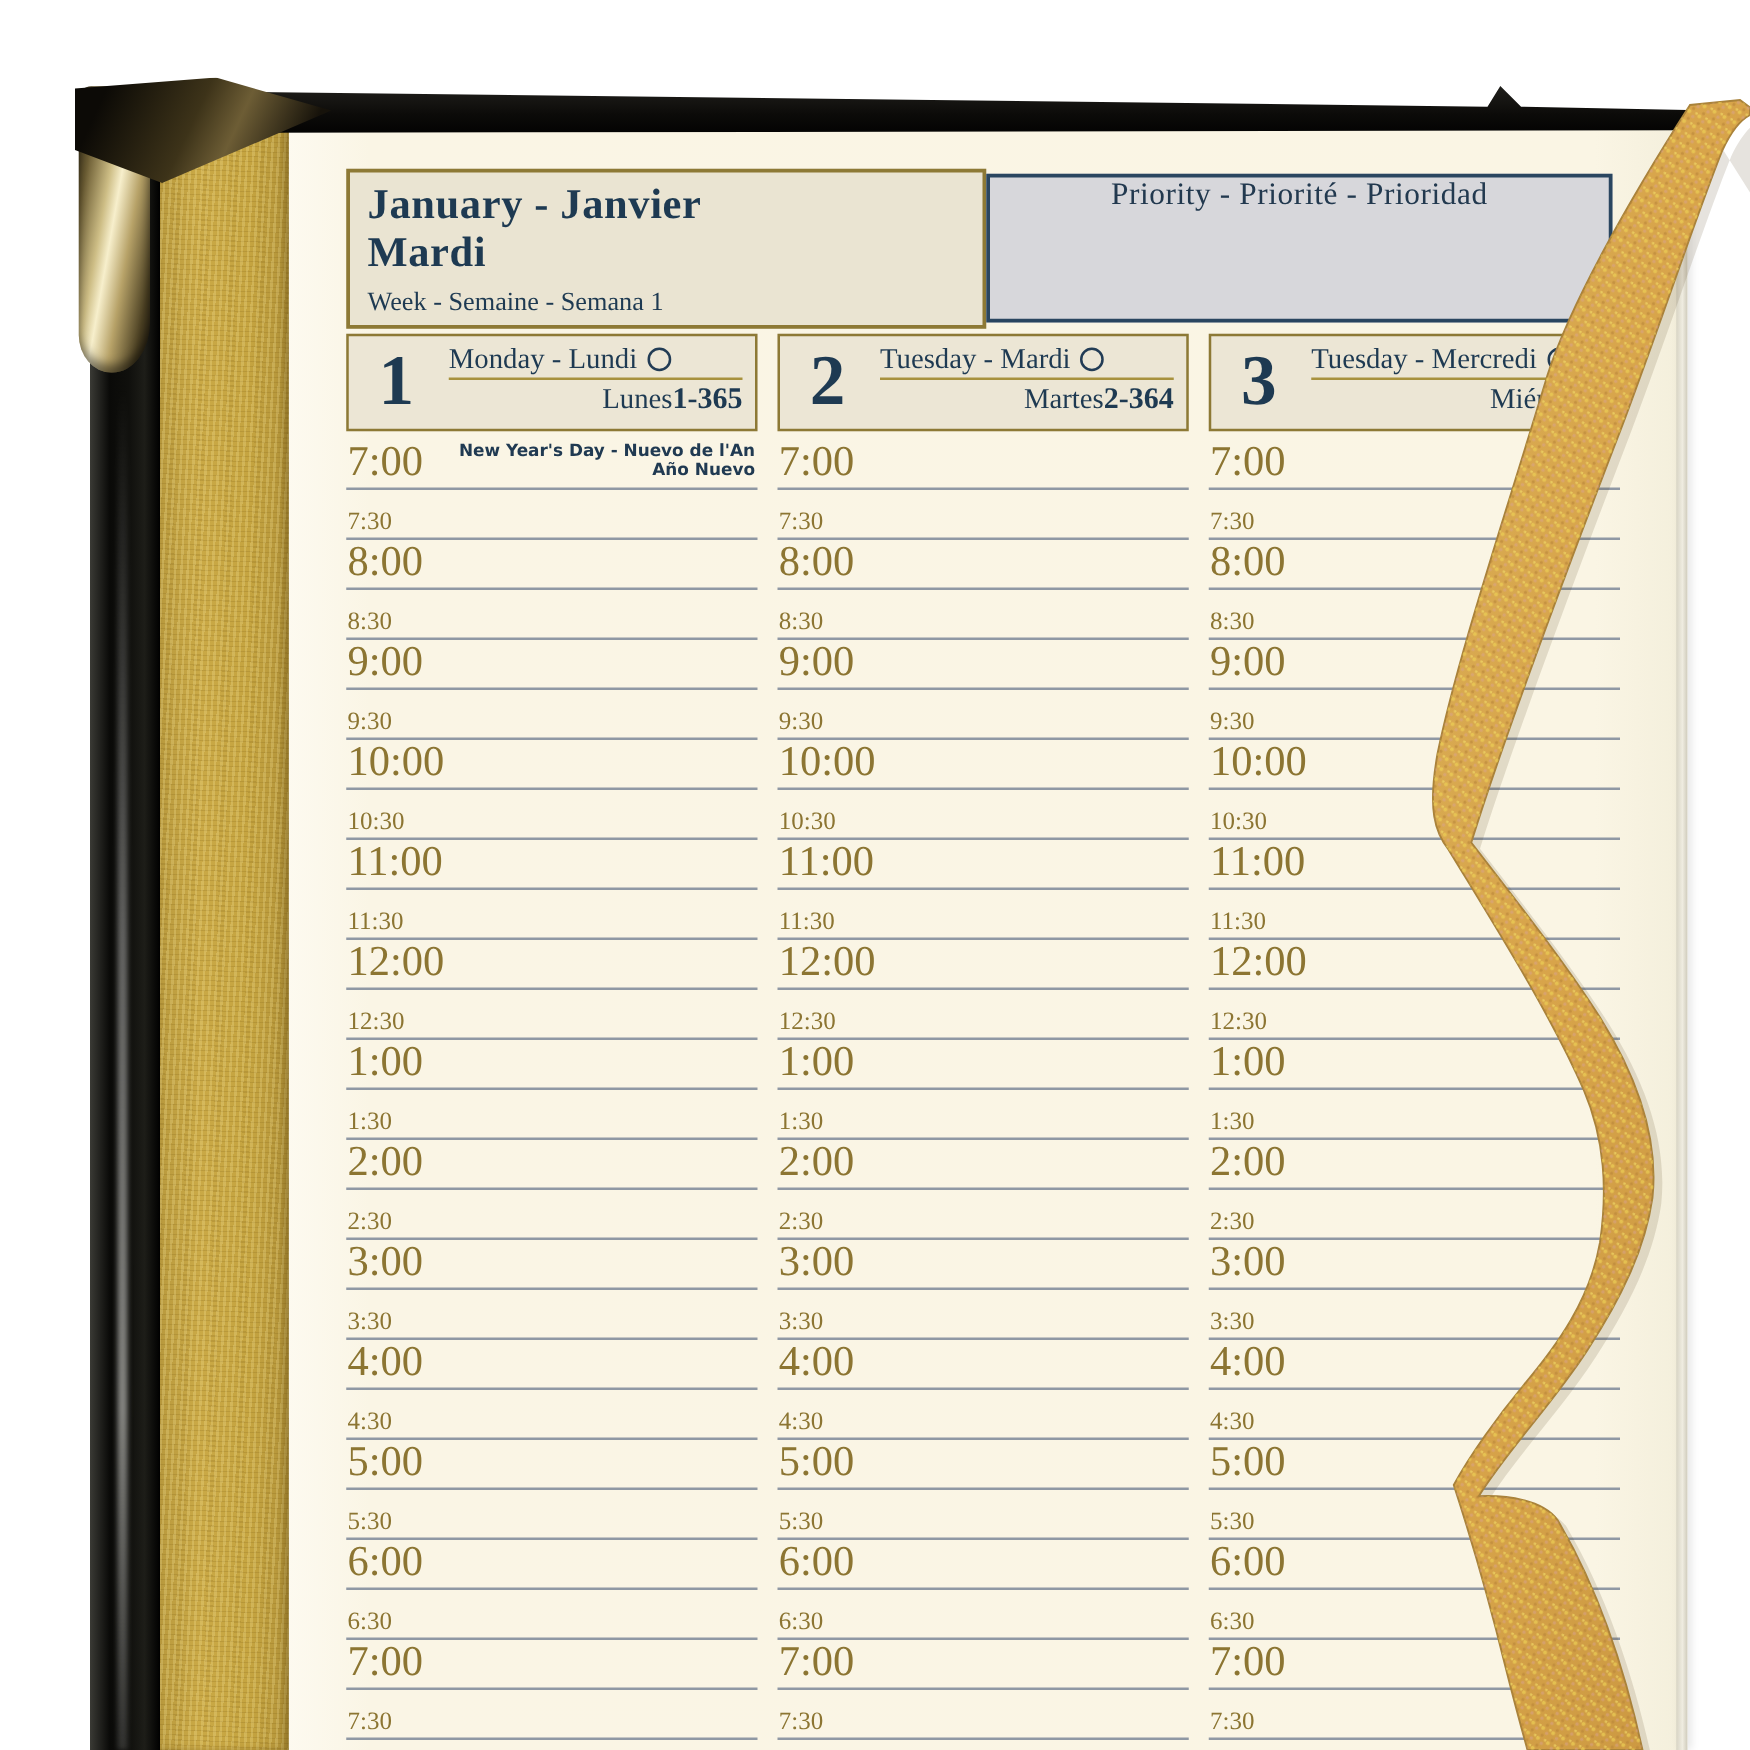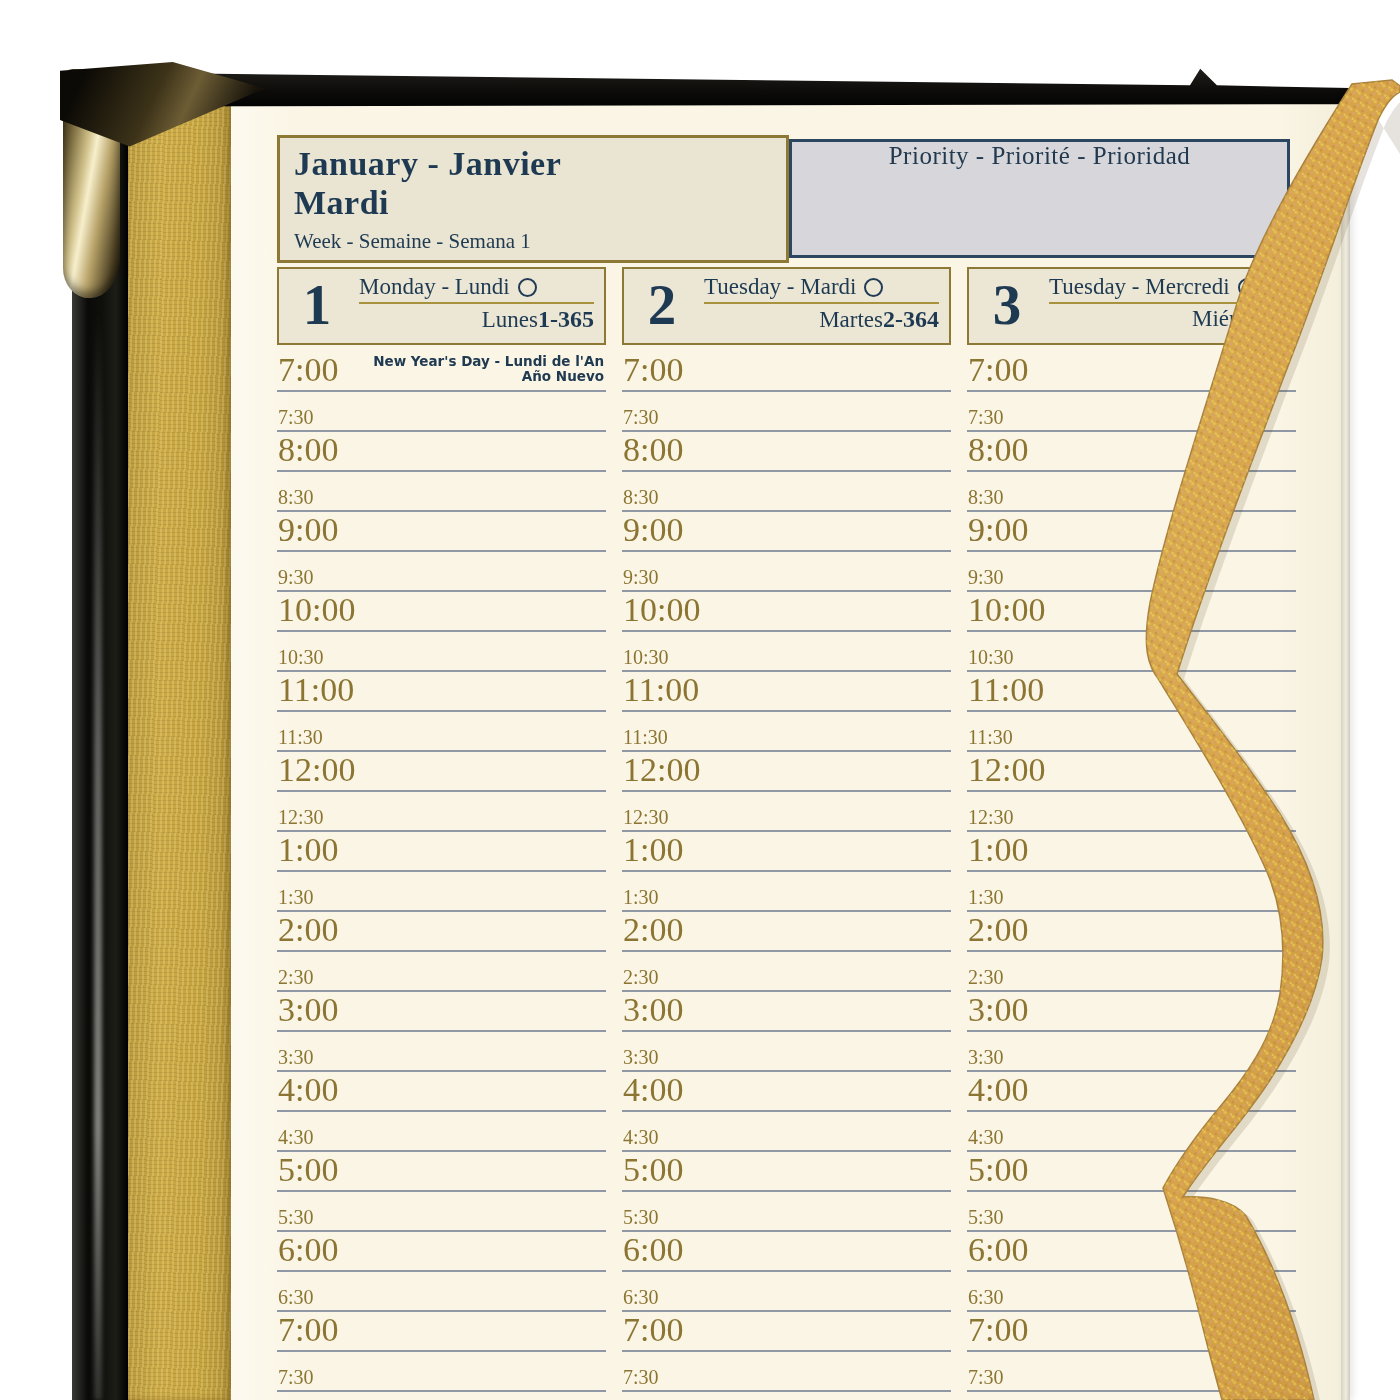--- a/index.html
+++ b/index.html
@@ -99,21 +99,21 @@
             <span class="moon-mark" hidden=""></span>
           </div>
           <div class="day-divider"></div>
           <div class="day-line2">
             <span>Lunes</span>
             <span class="day-count">1-365</span>
           </div>
         </div>
       </div>
       <div class="holiday-note">
-        <div>New Year's Day - Lundi de l'An</div>
+        <div>New Year's Day - Nuevo de l'An</div>
         <div>Año Nuevo</div>
       </div>
       <div class="slots">
             <div class="slot hour">
               <span class="t">7:00</span>
             </div>
             <div class="slot half">
               <span class="t">7:30</span>
             </div>
             <div class="slot hour">

